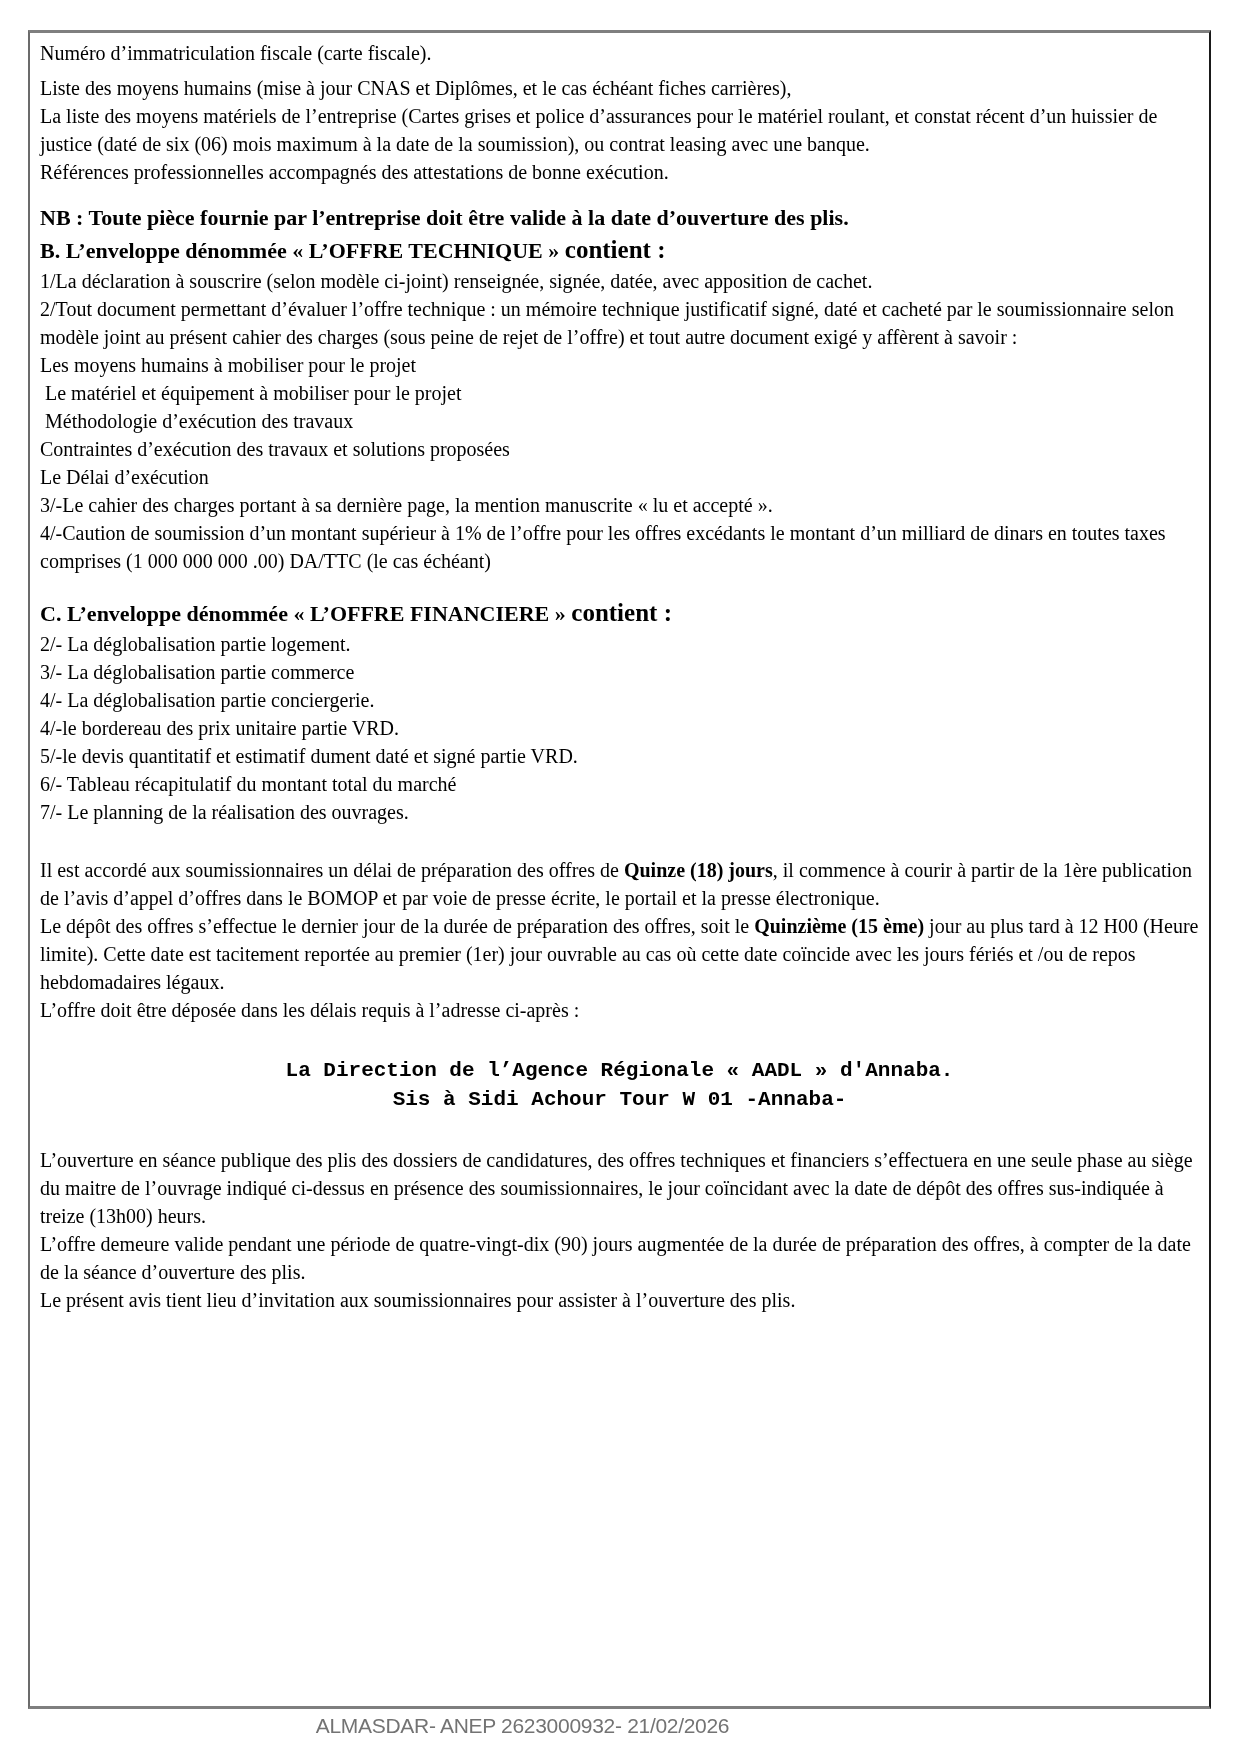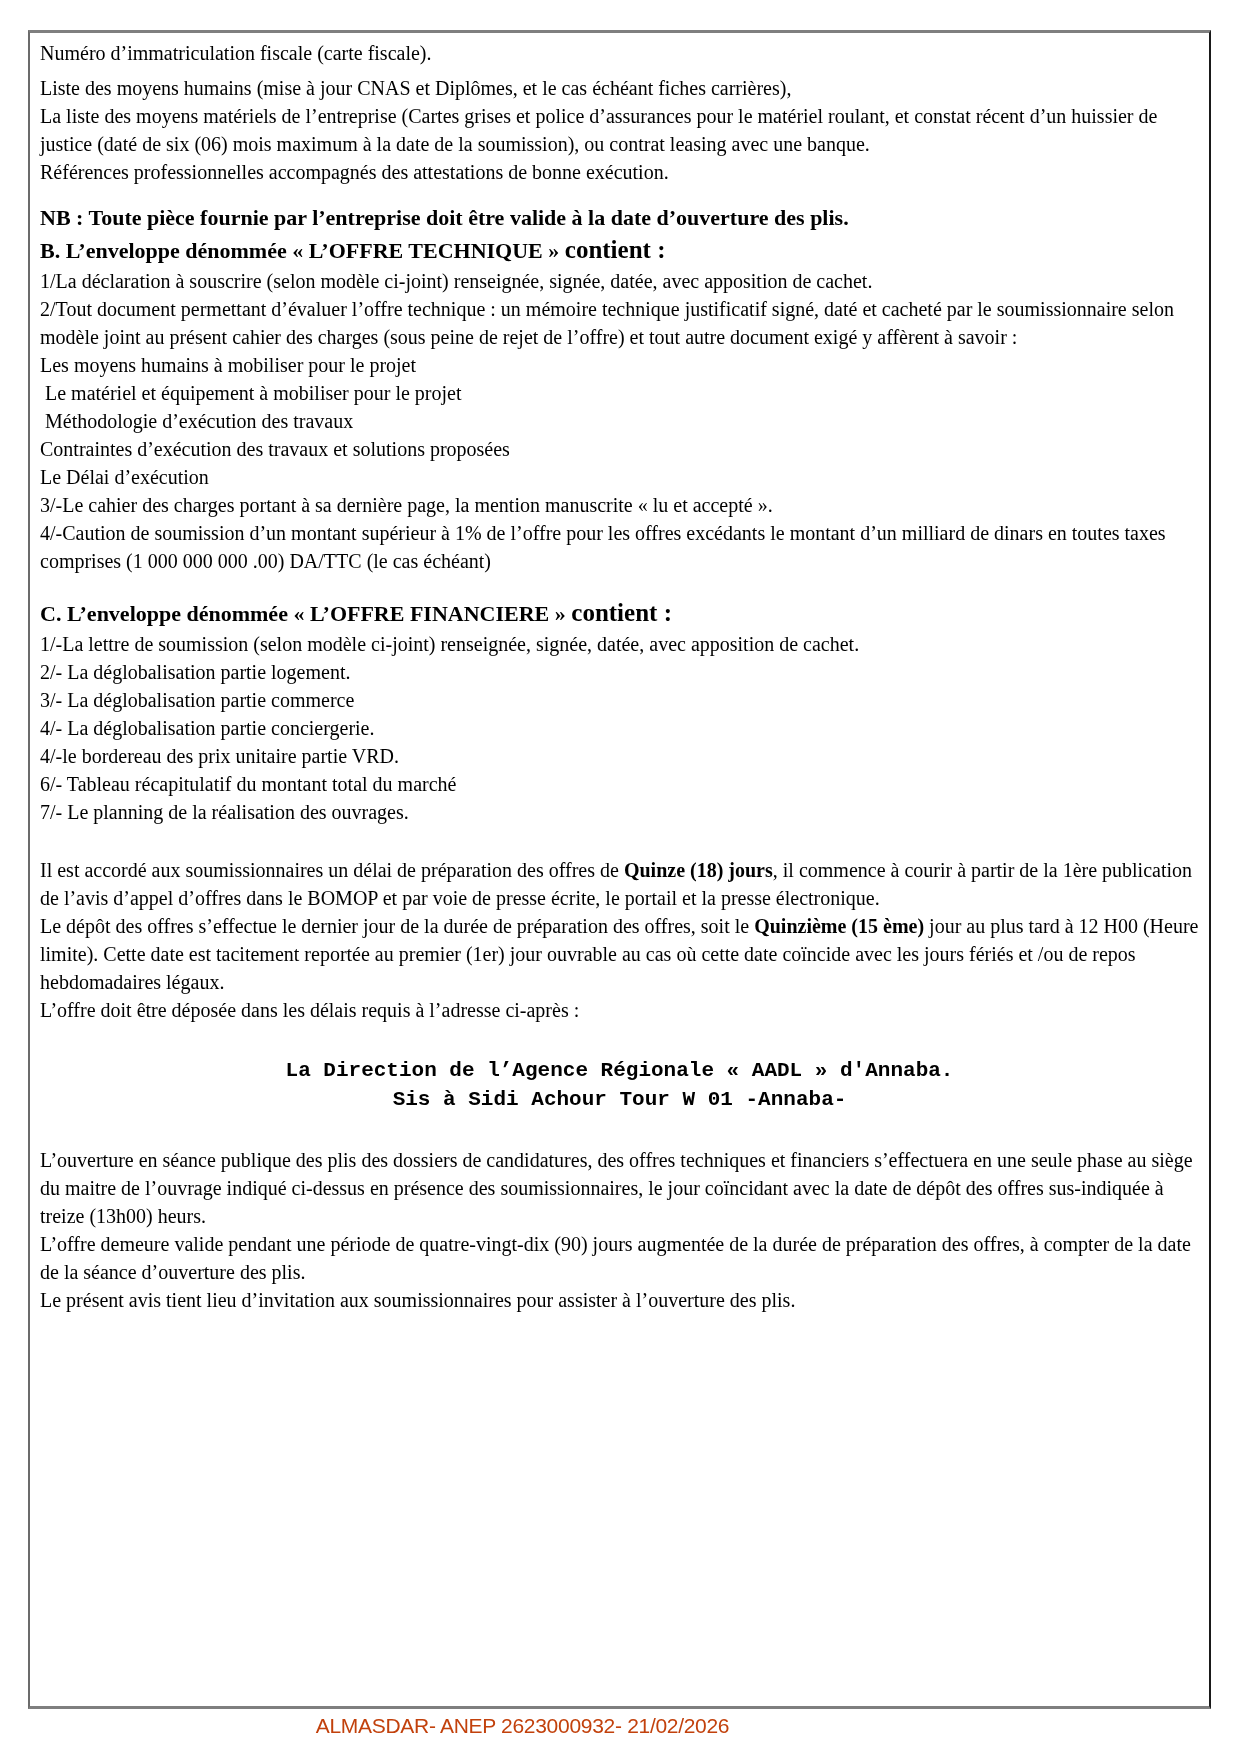--- a/index.html
+++ b/index.html
@@ -57,21 +57,21 @@
   }
   .footer {
     position: absolute;
     left: 0;
     top: 1714px;
     width: 1045px;
     text-align: center;
     font-family: "Liberation Sans", sans-serif;
     font-size: 21px;
     letter-spacing: -0.3px;
-    color: #c2410c;
+    color: #737373;
   }
 </style>
 </head>
 <body>
 
 <div class="page">
   <div class="docbox">
 
     <p>Numéro d’immatriculation fiscale (carte fiscale).</p>
     <p class="gap-xs">Liste des moyens humains (mise à jour CNAS et Diplômes, et le cas échéant fiches carrières),</p>
@@ -87,25 +87,25 @@
     <p>Les moyens humains à mobiliser pour le projet</p>
     <p> Le matériel et équipement à mobiliser pour le projet</p>
     <p> Méthodologie d’exécution des travaux</p>
     <p>Contraintes d’exécution des travaux et solutions proposées</p>
     <p>Le Délai d’exécution</p>
     <p>3/-Le cahier des charges portant à sa dernière page, la mention manuscrite « lu et accepté ».</p>
     <p>4/-Caution de soumission d’un montant supérieur à 1% de l’offre pour les offres excédants le montant d’un milliard de dinars en toutes taxes comprises (1 000 000 000 .00) DA/TTC (le cas échéant)</p>
 
     <p class="h-sec gap-md"><span class="main">C. L’enveloppe dénommée « L’OFFRE FINANCIERE » </span><span class="suffix">contient :</span></p>
 
-    <p>1/-La lettre de soumission (selon modèle ci-joint) renseignée, signée, datée, avec apposition de cachet.</p>
     <p>2/- La déglobalisation partie logement.</p>
     <p>3/- La déglobalisation partie commerce</p>
     <p>4/- La déglobalisation partie conciergerie.</p>
     <p>4/-le bordereau des prix unitaire partie VRD.</p>
+    <p>5/-le devis quantitatif et estimatif dument daté et signé partie VRD.</p>
     <p>6/- Tableau récapitulatif du montant total du marché</p>
     <p>7/- Le planning de la réalisation des ouvrages.</p>
 
     <p class="gap-lg"><span>Il est accordé aux soumissionnaires un délai de préparation des offres de </span><b>Quinze (18) jours</b><span>, il commence à courir à partir de la 1ère publication de l’avis d’appel d’offres dans le BOMOP et par voie de presse écrite, le portail et la presse électronique.</span></p>
 
     <p><span>Le dépôt des offres s’effectue le dernier jour de la durée de préparation des offres, soit le </span><b>Quinzième (15 ème)</b><span> jour au plus tard à 12 H00 (Heure limite). Cette date est tacitement reportée au premier (1er) jour ouvrable au cas où cette date coïncide avec les jours fériés et /ou de repos hebdomadaires légaux.</span></p>
 
     <p>L’offre doit être déposée dans les délais requis à l’adresse ci-après :</p>
 
     <p class="center-b gap-xl">La Direction de l’Agence Régionale « AADL » d'Annaba.</p>

